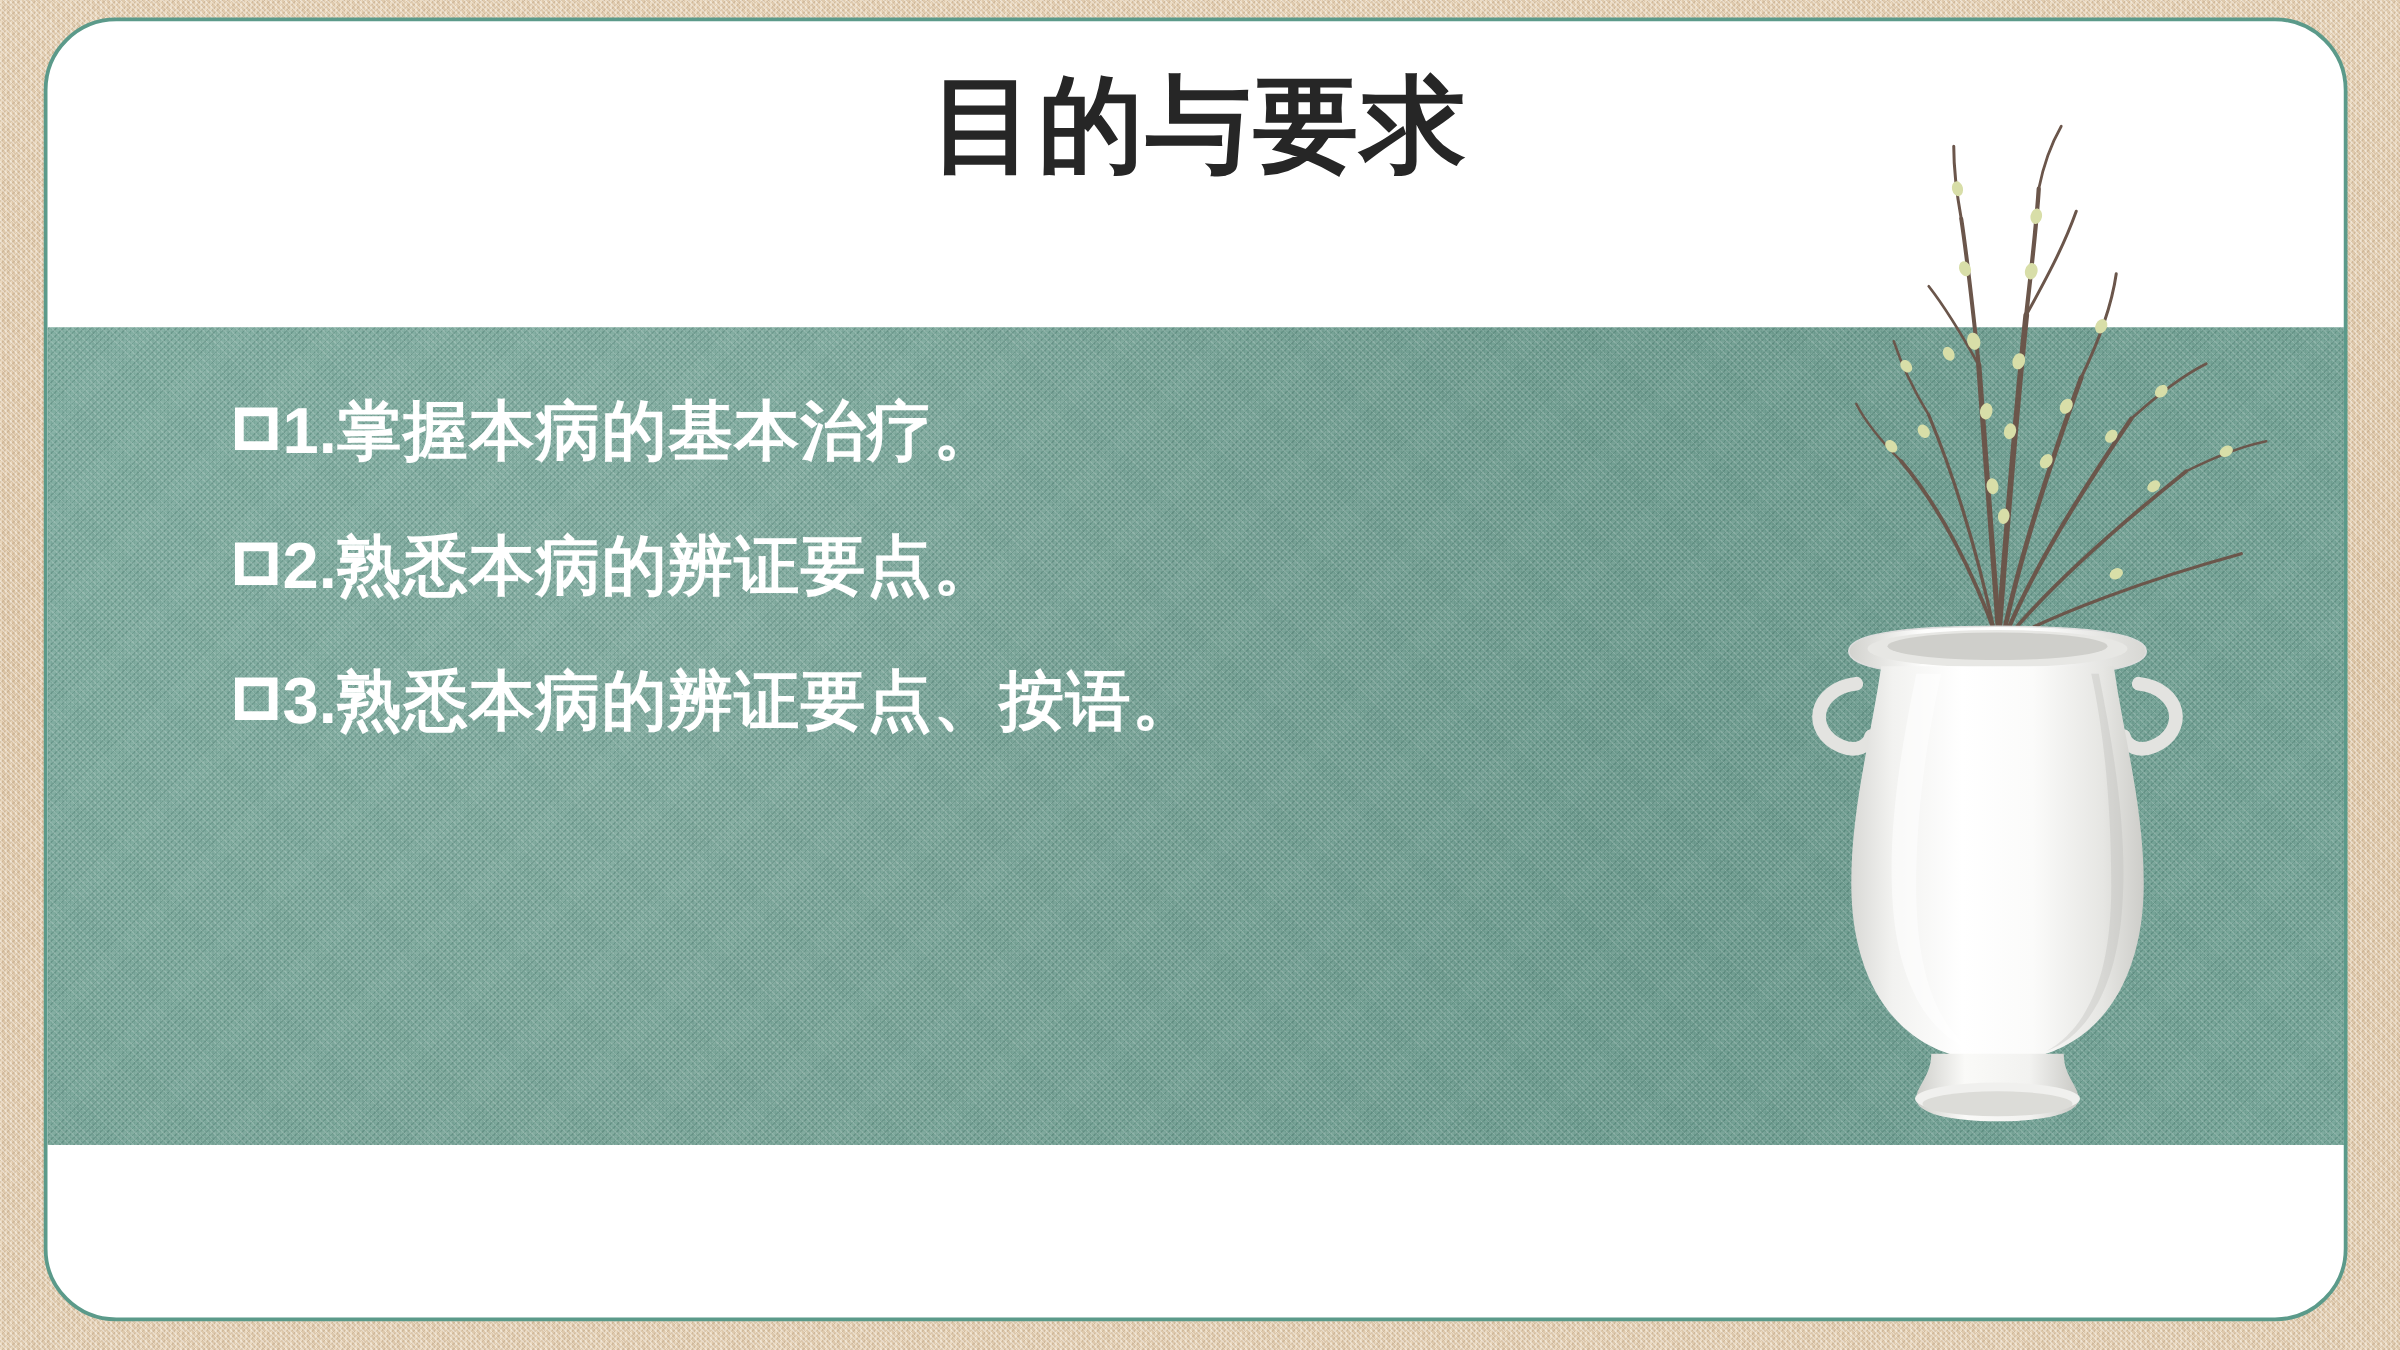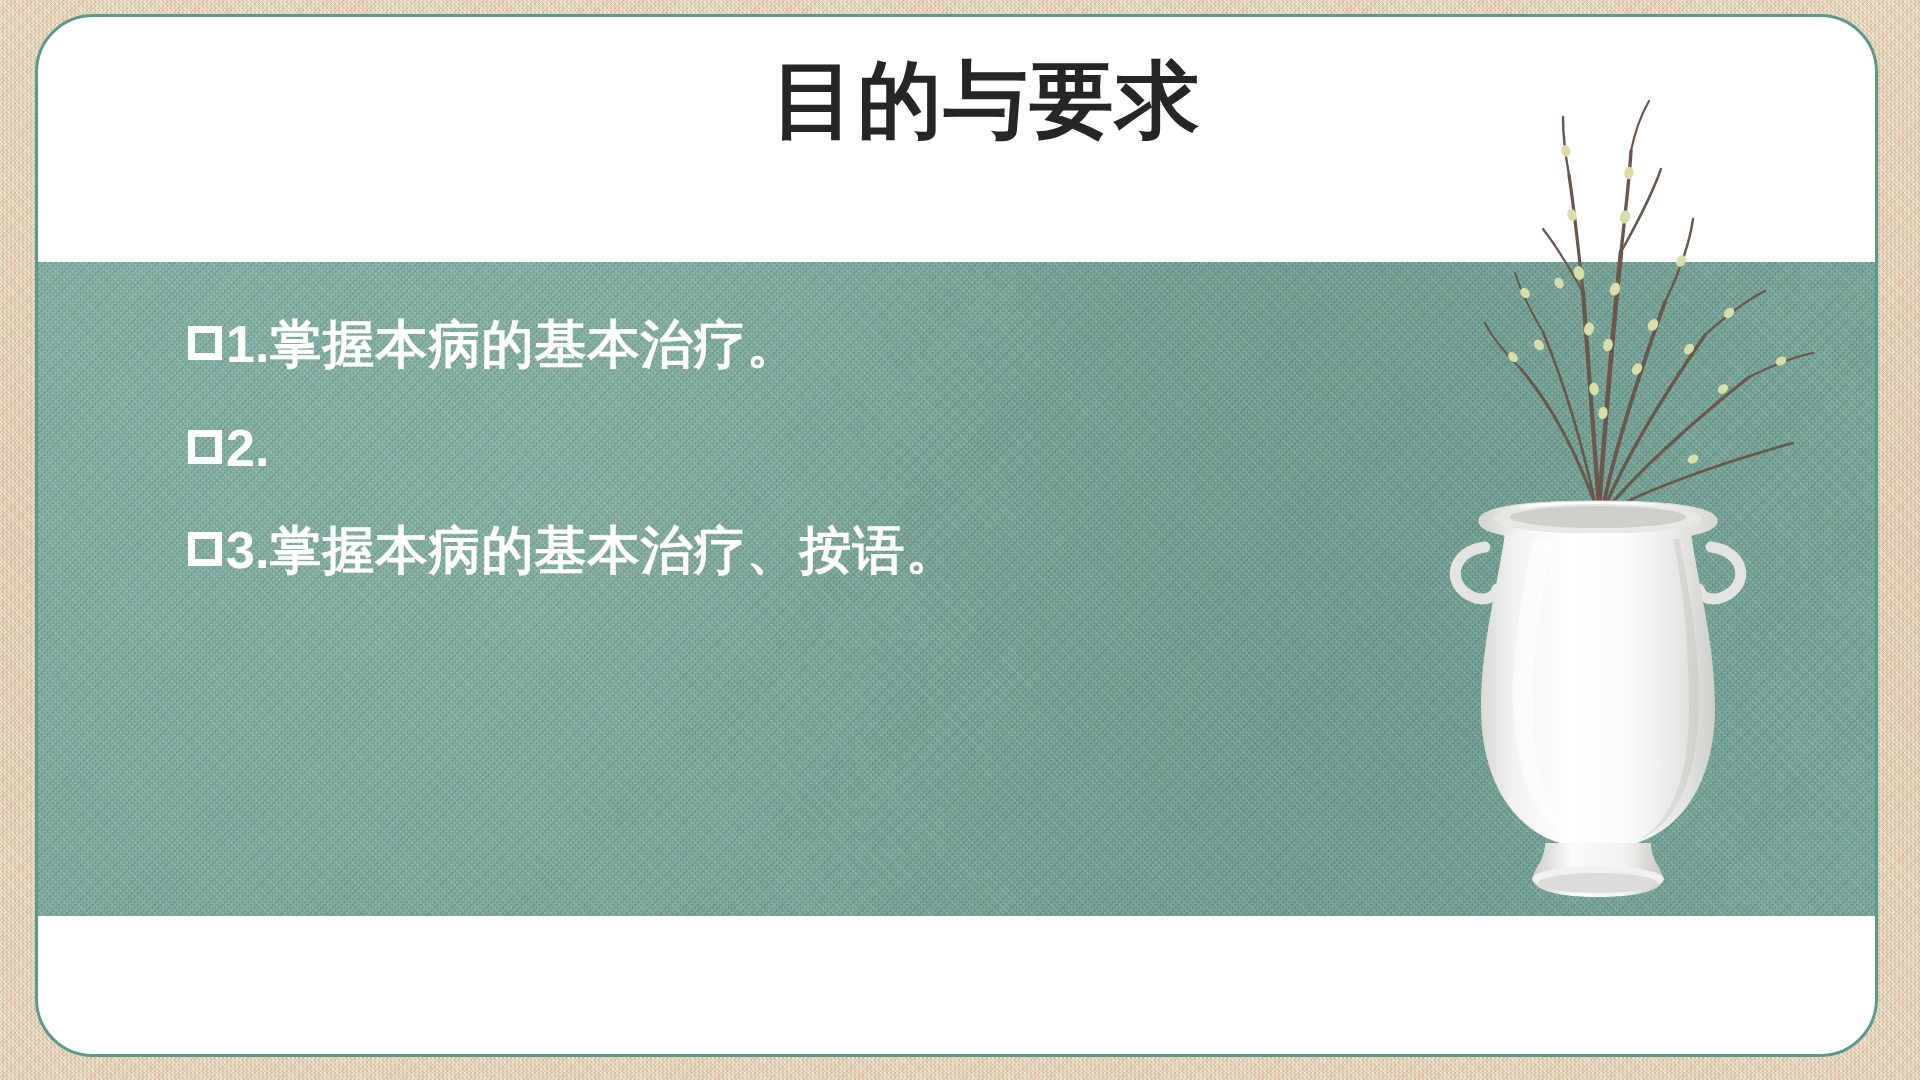--- a/index.html
+++ b/index.html
@@ -55,21 +55,20 @@
     top: 36px;
     width: 1843px;
     text-align: center;
     font-size: 84px;
     line-height: 1.12;
     font-weight: bold;
     color: #262626;
     letter-spacing: 2px;
     white-space: nowrap;
     user-select: none;
-    padding-left: 27px;
   }
 
   
   #band {
     position: absolute;
     left: 0;
     top: 245px;
     width: 1843px;
     height: 654px;
     background-color: #79a89b;
@@ -156,26 +155,27 @@
 
         <div class="bullet-row">
           <span class="bullet-marker"></span>
           <span class="bullet-num">1.</span>
           <span class="bullet-text">掌握本病的基本治疗。</span>
         </div>
 
         <div class="bullet-row">
           <span class="bullet-marker"></span>
           <span class="bullet-num">2.</span>
+          <span class="bullet-text">熟悉本病的辨证要点。</span>
         </div>
 
         <div class="bullet-row">
           <span class="bullet-marker"></span>
           <span class="bullet-num">3.</span>
-          <span class="bullet-text">掌握本病的基本治疗、按语。</span>
+          <span class="bullet-text">熟悉本病的辨证要点、按语。</span>
         </div>
 
       </div>
 
     </div>
 
     <div id="decor">
       <svg viewBox="0 0 430 830" xmlns="http://www.w3.org/2000/svg">
         <defs>
           <linearGradient id="vaseBody" x1="0" y1="0" x2="1" y2="0">

